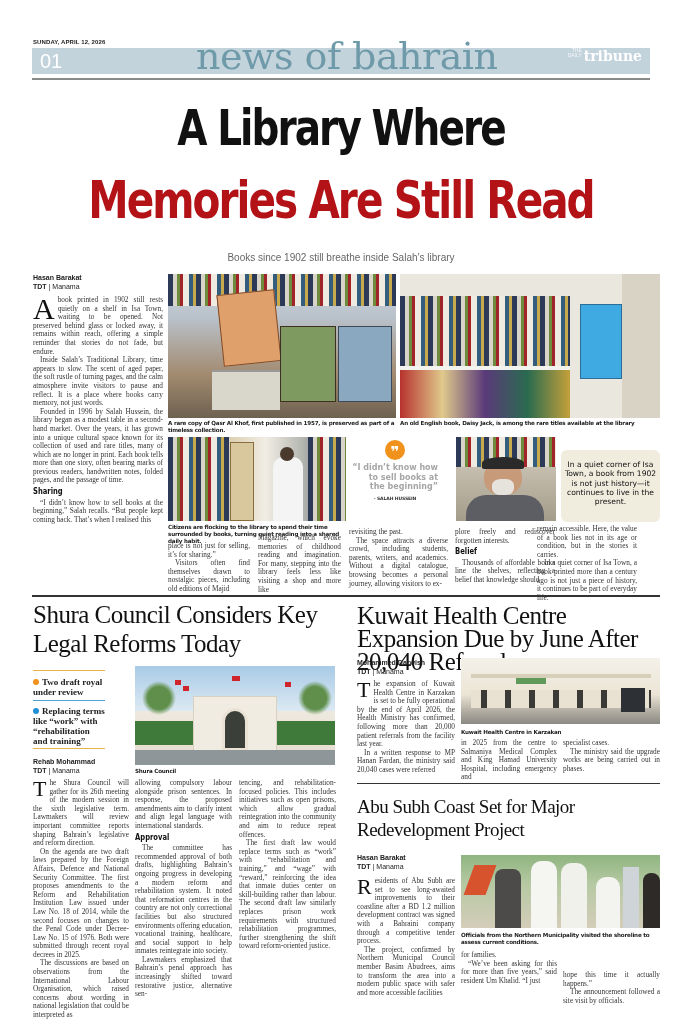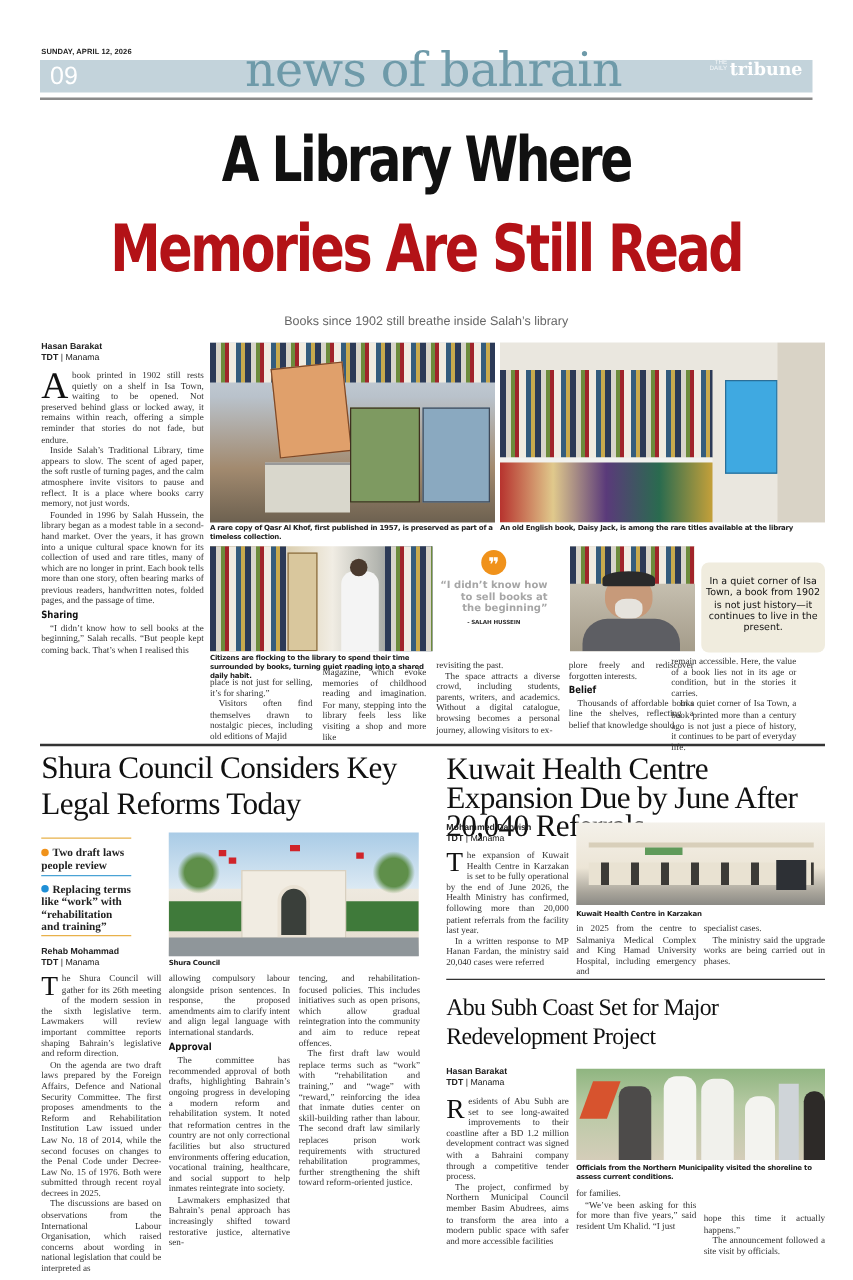--- a/index.html
+++ b/index.html
@@ -51,21 +51,21 @@
 
   .bullet-box { position: absolute; left: 33px; width: 72px; font-family: "Liberation Serif", serif; font-size: 9px; line-height: 10px; font-weight: bold; color: #222; }
   .bullet-dot { display: inline-block; width: 6px; height: 6px; border-radius: 50%; margin-right: 3px; vertical-align: 0; }
   .b-rule { position: absolute; left: 33px; width: 72px; height: 1px; }
 </style>
 </head>
 <body>
 
 <div class="date">SUNDAY, APRIL 12, 2026</div>
 <div class="band"></div>
-<div class="pagenum">09</div>
+<div class="pagenum">01</div>
 <div class="section">news of bahrain</div>
 <div class="brand">
   <div class="the">
     <div>THE</div>
     <div>DAILY</div>
   </div>
   <span class="trib">tribune</span>
 </div>
 <div class="rule-top"></div>
 
@@ -150,21 +150,21 @@
   <p class="first">remain accessible. Here, the value of a book lies not in its age or condition, but in the stories it carries.</p>
   <p>In a quiet corner of Isa Town, a book printed more than a century ago is not just a piece of history, it continues to be part of everyday life.</p>
 </div>
 
 <div class="rule" style="left:32px; top:595px; width:628px; height:1.5px;"></div>
 
 <div class="h2" style="left:33px; top:600px; width:320px; font-size:25px; line-height:29px;">Shura Council Considers Key Legal Reforms Today</div>
 
 <div class="b-rule" style="top:670px; background:#e8b14a;"></div>
 <div class="bullet-box" style="top:677px;">
-  <span class="bullet-dot" style="background:#f0921b;"></span><span>Two draft laws people review</span>
+  <span class="bullet-dot" style="background:#f0921b;"></span><span>Two draft royal under review</span>
 </div>
 <div class="b-rule" style="top:700px; background:#4aa3d5;"></div>
 <div class="bullet-box" style="top:706px;">
   <span class="bullet-dot" style="background:#1f8fd6;"></span><span>Replacing terms like “work” with “rehabilitation and training”</span>
 </div>
 <div class="b-rule" style="top:748px; background:#e8b14a;"></div>
 <div class="abs byline" style="left:33px; top:757px;">
   <div><b>Rehab Mohammad</b></div>
   <div><b>TDT</b> | <span>Manama</span></div>
 </div>
@@ -207,21 +207,21 @@
 </div>
 <div class="photo" style="left:461px; top:658px; width:199px; height:66px; background:linear-gradient(180deg,#f4f1ea 0%,#ece5d6 55%,#a8a49a 85%,#8b8a85 100%);">
   <div style="position:absolute;left:10px;top:16px;width:180px;height:4px;background:#d8cfba;"></div>
   <div style="position:absolute;left:55px;top:20px;width:30px;height:6px;background:#5f9a5a;"></div>
   <div style="position:absolute;left:10px;top:32px;width:180px;height:18px;background:repeating-linear-gradient(90deg,#e9e2d2 0 10px,#3c3a36 10px 16px,#e9e2d2 16px 24px);"></div>
   <div style="position:absolute;left:160px;top:30px;width:24px;height:24px;background:#2d3035;"></div>
 </div>
 <div class="abs caption" style="left:461px; top:729px;">Kuwait Health Centre in Karzakan</div>
 
 <div class="abs bodytxt" style="left:357px; top:680px; width:98px;">
-  <p class="first"><span class="dropcap sm">T</span><span>he expansion of Kuwait Health Centre in Karzakan is set to be fully operational by the end of June 2026, the Health Ministry has confirmed, following more than 20,000 patient referrals from the facility last year.</span></p>
+  <p class="first"><span class="dropcap sm">T</span><span>he expansion of Kuwait Health Centre in Karzakan is set to be fully operational by the end of April 2026, the Health Ministry has confirmed, following more than 20,000 patient referrals from the facility last year.</span></p>
   <p>In a written response to MP Hanan Fardan, the ministry said 20,040 cases were referred</p>
 </div>
 <div class="abs bodytxt" style="left:461px; top:739px; width:96px;">
   <p class="first">in 2025 from the centre to Salmaniya Medical Complex and King Hamad University Hospital, including emergency and</p>
 </div>
 <div class="abs bodytxt" style="left:563px; top:739px; width:97px;">
   <p class="first">specialist cases.</p>
   <p>The ministry said the upgrade works are being carried out in phases.</p>
 </div>
 

